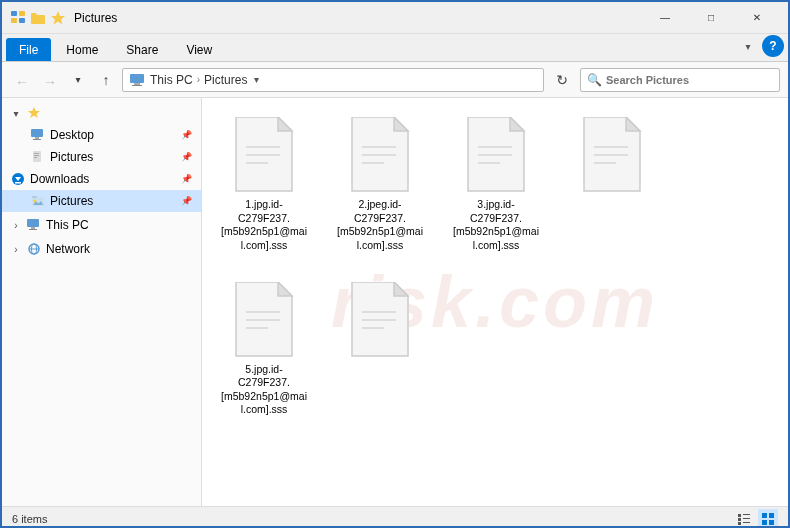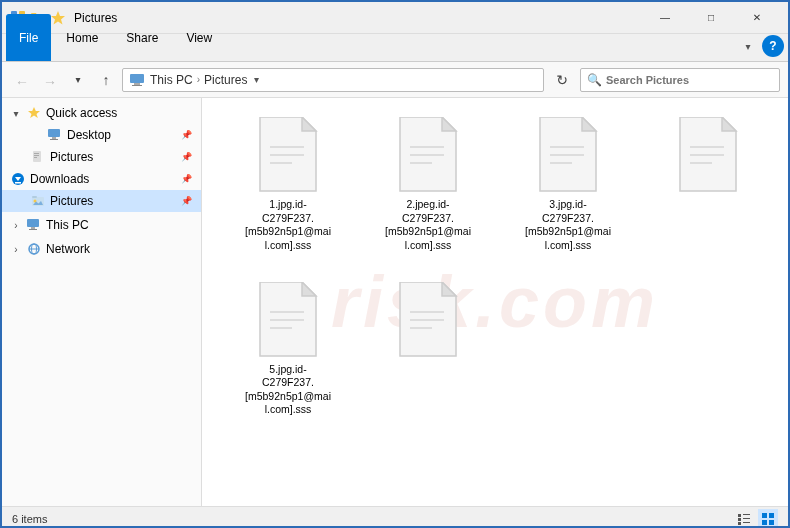--- a/index.html
+++ b/index.html
@@ -54,21 +54,21 @@
     
     .ribbon-tabs {
       height: 28px;
       background: #f0f0f0;
       display: flex;
       align-items: flex-end;
       padding: 0 4px;
       border-bottom: 1px solid #ccc;
     }
     .ribbon-tab {
-      padding: 16px 12px;
+      padding: 4px 12px;
       font-size: 12px;
       cursor: pointer;
       border: 1px solid transparent;
       border-bottom: none;
       margin-right: 2px;
       background: transparent;
       border-radius: 3px 3px 0 0;
     }
     .ribbon-tab.active {
       background: #0078d7;
@@ -244,21 +244,20 @@
       z-index: 1;
     }
     .file-item {
       width: 100px;
       display: flex;
       flex-direction: column;
       align-items: center;
       padding: 6px;
       cursor: pointer;
       border-radius: 2px;
-      margin-left: 24px;
     }
 
     
     .file-icon-wrap {
       width: 70px; height: 80px;
       position: relative;
       display: flex; align-items: center; justify-content: center;
     }
     .file-icon-svg {
       width: 64px; height: 78px;
@@ -364,24 +363,23 @@
   <div class="sidebar">
 
     <div class="sidebar-section">
       <div class="sidebar-item">
         <span class="sidebar-toggle">▾</span>
         <span class="sidebar-icon">
           <svg width="14" height="14" viewBox="0 0 14 14">
             <polygon points="7,1 8.8,5 13,5 9.5,8 10.8,12 7,9.5 3.2,12 4.5,8 1,5 5.2,5" fill="#f7c948"></polygon>
           </svg>
         </span>
-        <span class="sidebar-label">Quick access</span>
-      </div>
-
-      <div class="sidebar-item" style="padding-left:45px">
+      </div>
+
+      <div class="sidebar-item" style="padding-left:28px">
         <span class="sidebar-icon">
           <svg width="14" height="14" viewBox="0 0 14 14">
             <rect x="0" y="1" width="12" height="8" rx="1" fill="#5b9bd5"></rect>
             <rect x="4" y="9" width="4" height="2" fill="#aaa"></rect>
             <rect x="2" y="11" width="8" height="1" fill="#888"></rect>
           </svg>
         </span>
         <span class="sidebar-label">Desktop</span>
         <span class="pin-icon">📌</span>
       </div>

